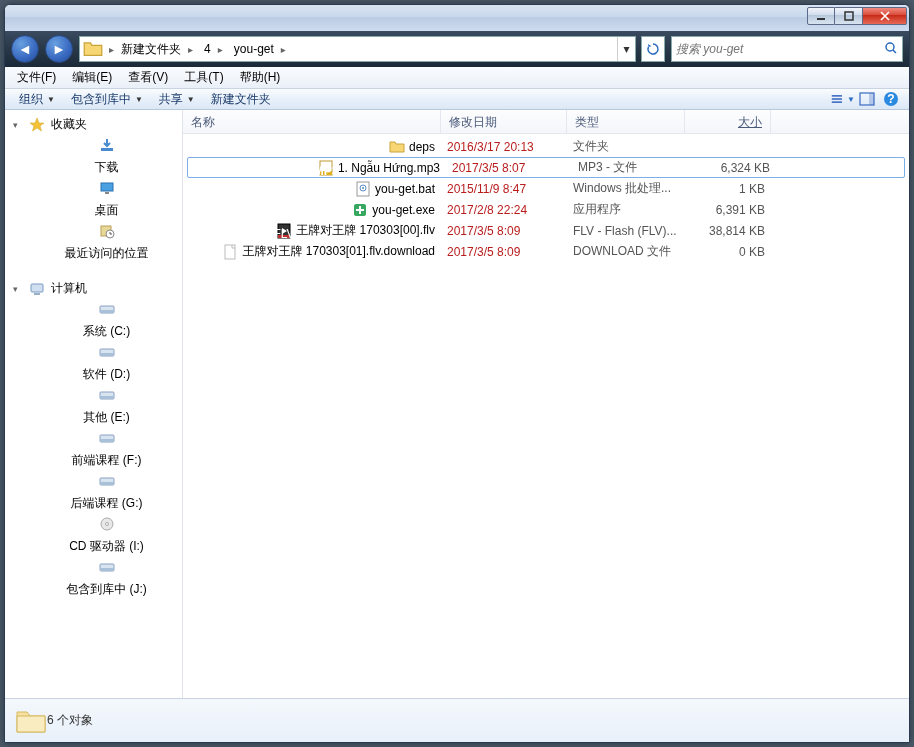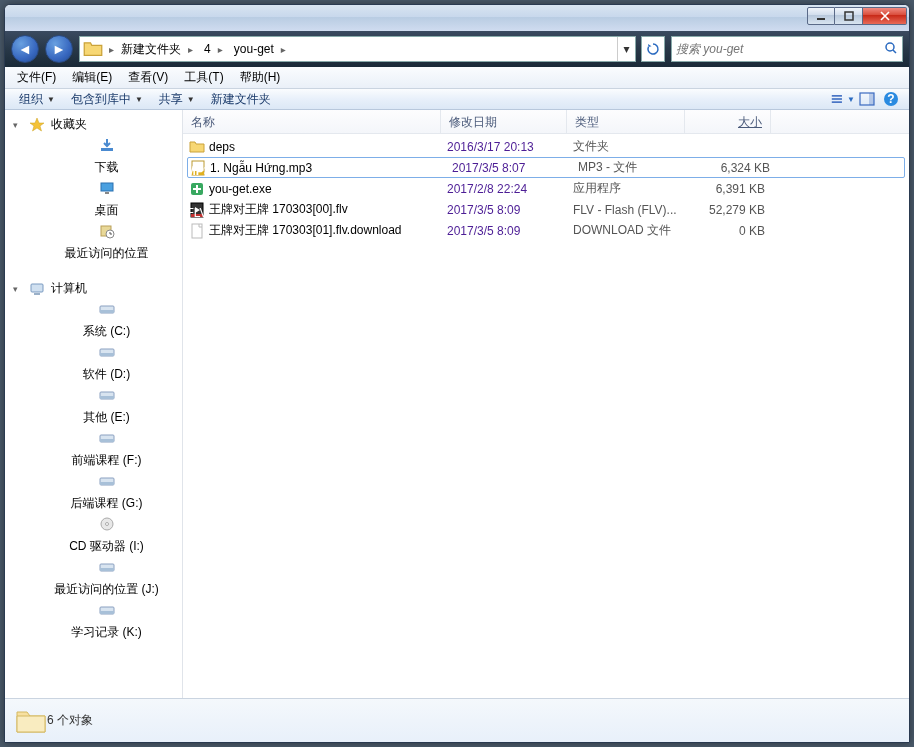--- a/index.html
+++ b/index.html
@@ -41,22 +41,22 @@
 .col { padding: 4px 8px; border-right: 1px solid #e4e8ee; color: #4a5a7a; cursor: default; }
 .col.name { width: 258px; }
 .col.date { width: 126px; }
 .col.type { width: 118px; }
 .col.size { width: 86px; text-align: right; text-decoration: underline; }
 .filelist { flex: 1; overflow: auto; padding-top: 2px; }
 .row { height: 21px; display: flex; align-items: center; cursor: default; }
 .row.selected { background: #fff; border: 1px solid #7daee8; border-radius: 2px; margin: 0 4px; }
 .row.selected .rc.name { padding-left: 2px; }
 .rc { padding: 0 6px; overflow: hidden; white-space: nowrap; text-overflow: ellipsis; }
-.rc.name { width: 258px; display: flex; align-items: center; gap: 4px; }
-.rc.date { width: 126px; color: #4c1d95; }
+.rc.name { width: 258px; display: flex; align-items: center; gap: 4px; justify-content: flex-end; }
+.rc.date { width: 126px; color: #b91c1c; }
 .rc.type { width: 118px; color: #555; }
 .rc.size { width: 86px; color: #555; text-align: right; }
 .ficon { width: 16px; height: 16px; flex-shrink: 0; }
 .statusbar { height: 44px; background: linear-gradient(#f4f8fc, #e8f0fa); border-top: 1px solid #cad4e0; display: flex; align-items: center; padding: 16px 10px; }
 .sb-icon { width: 32px; height: 32px; }
 .sb-text { color: #333; }
 </style>
 </head>
 <body>
 
@@ -269,30 +269,21 @@
               </span>
               <span>CD 驱动器 (I:)</span>
             </div>
             <div class="tree-item">
               <span class="ticon">
                 <svg viewBox="0 0 16 16">
                   <rect x="1" y="5" width="14" height="7" rx="1" fill="#d8e4f0" stroke="#8aa0c0"></rect>
                   <rect x="1" y="9" width="14" height="3" fill="#a8c0d8"></rect>
                 </svg>
               </span>
-              <span>最近访问的位置 (J:)</span>
-            </div>
-            <div class="tree-item">
-              <span class="ticon">
-                <svg viewBox="0 0 16 16">
-                  <rect x="1" y="5" width="14" height="7" rx="1" fill="#d8e4f0" stroke="#8aa0c0"></rect>
-                  <rect x="1" y="9" width="14" height="3" fill="#a8c0d8"></rect>
-                </svg>
-              </span>
-              <span>学习记录 (K:)</span>
+              <span>包含到库中 (J:)</span>
             </div>
           </div>
       </div>
     </div>
 
     <div class="filepane">
       <div class="columns">
         <div class="col name">名称</div>
         <div class="col date">修改日期</div>
         <div class="col type">类型</div>
@@ -319,20 +310,33 @@
                 </svg></span>
               <span>1. Ngẫu Hứng.mp3</span>
             </div>
             <div class="rc date">2017/3/5 8:07</div>
             <div class="rc type">MP3 - 文件</div>
             <div class="rc size">6,324 KB</div>
           </div>
           <div class="row">
             <div class="rc name">
               <span class="ficon"><svg viewBox="0 0 16 16">
+                  <rect x="2" y="1" width="12" height="14" fill="#fff" stroke="#999"></rect>
+                  <circle cx="8" cy="7" r="3" fill="none" stroke="#5a8ac0"></circle>
+                  <circle cx="8" cy="7" r="1" fill="#5a8ac0"></circle>
+                </svg></span>
+              <span>you-get.bat</span>
+            </div>
+            <div class="rc date">2015/11/9 8:47</div>
+            <div class="rc type">Windows 批处理...</div>
+            <div class="rc size">1 KB</div>
+          </div>
+          <div class="row">
+            <div class="rc name">
+              <span class="ficon"><svg viewBox="0 0 16 16">
                   <rect x="2" y="2" width="12" height="12" rx="2" fill="#38a860"></rect>
                   <path d="M8 4v8m-4-4h8" stroke="#fff" stroke-width="2"></path>
                 </svg></span>
               <span>you-get.exe</span>
             </div>
             <div class="rc date">2017/2/8 22:24</div>
             <div class="rc type">应用程序</div>
             <div class="rc size">6,391 KB</div>
           </div>
           <div class="row">
@@ -340,21 +344,21 @@
               <span class="ficon"><svg viewBox="0 0 16 16">
                   <rect x="2" y="1" width="12" height="14" fill="#333" stroke="#000"></rect>
                   <path d="M6 5v6l5-3z" fill="#fff"></path>
                   <rect x="2" y="12" width="12" height="3" fill="#c03030"></rect>
                   <text x="8" y="14.5" text-anchor="middle" font-size="3.5" fill="#fff">FLV</text>
                 </svg></span>
               <span>王牌对王牌 170303[00].flv</span>
             </div>
             <div class="rc date">2017/3/5 8:09</div>
             <div class="rc type">FLV - Flash (FLV)...</div>
-            <div class="rc size">52,279 KB</div>
+            <div class="rc size">38,814 KB</div>
           </div>
           <div class="row">
             <div class="rc name">
               <span class="ficon"><svg viewBox="0 0 16 16">
                   <rect x="3" y="1" width="10" height="14" fill="#fff" stroke="#bbb"></rect>
                   <path d="M10 1v3h3" fill="none" stroke="#bbb"></path>
                 </svg></span>
               <span>王牌对王牌 170303[01].flv.download</span>
             </div>
             <div class="rc date">2017/3/5 8:09</div>

